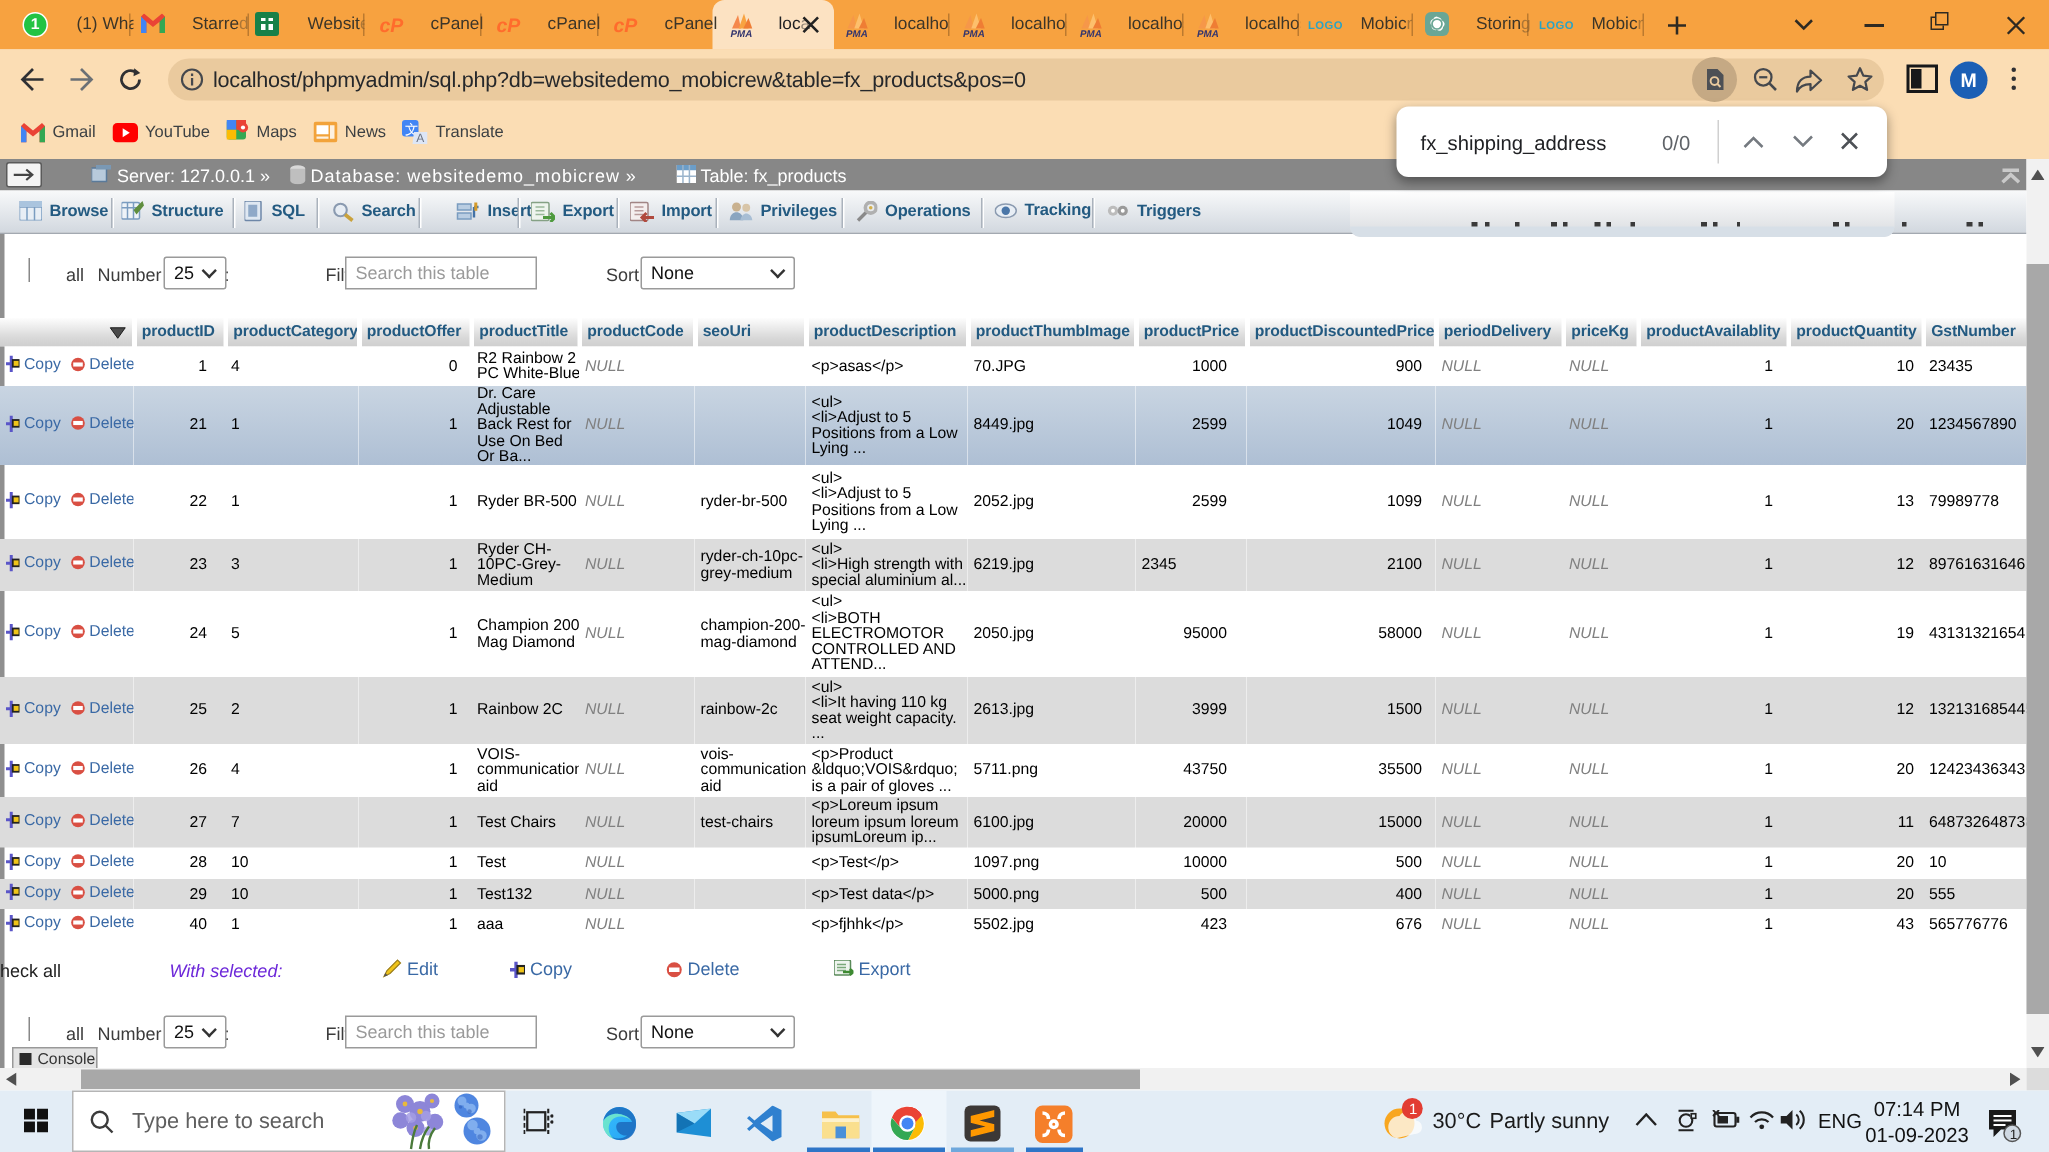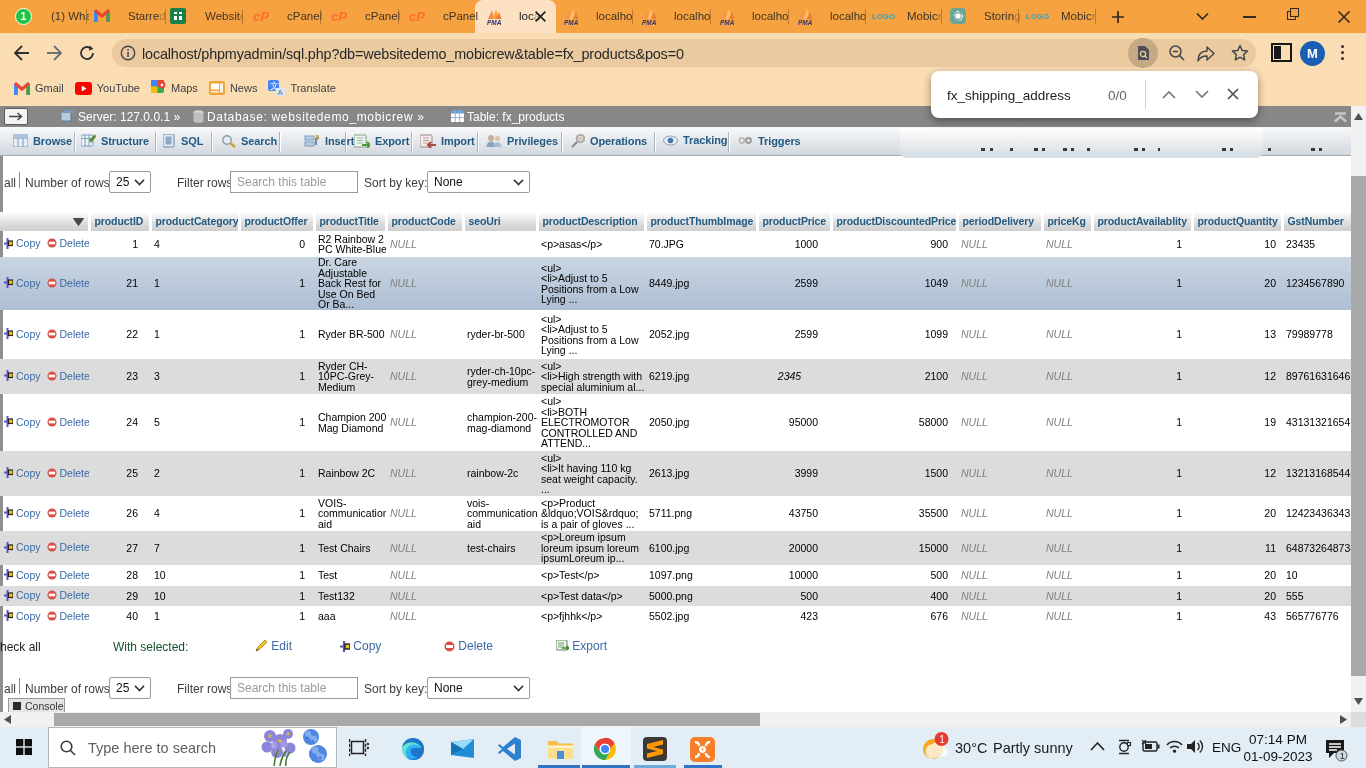--- a/index.html
+++ b/index.html
@@ -11,21 +11,21 @@
 .bm { display:inline-flex; align-items:center; gap:5px; font-size:11px; color:#3c4043; margin-right:11px; }
 .pmatab { display:inline-flex; align-items:center; gap:5px; font-size:11px; font-weight:bold; color:#235a81; letter-spacing:-.1px; }
 table.data { border-collapse:collapse; table-layout:fixed; }
 table.data td { vertical-align:middle; font-size:10.5px; line-height:10.5px; color:#000; padding:0 4px; overflow:hidden; white-space:nowrap; }
 table.data th { font-size:10.5px; line-height:11px; letter-spacing:-.1px; color:#235a81; text-align:left; font-weight:bold;
   background:linear-gradient(#fdfdfd,#d8d8d8 70%,#cfcfcf); padding:0 0 0 4px; border-left:3px solid #fff; overflow:hidden; white-space:nowrap;margin-top:16px;}
 table.data th:first-child { border-left:none; }
 .null { color:#808080; font-style:italic; }
 .lnk { color:#3a69a5; }
 .gr { background:#dcdcdc; }
-.ctl-label { font-size:12px; color:#3c3c3c; }
+.ctl-label { font-size:12px; color:#3c3c3c;margin-left:40px; }
 .selbox { position:absolute; height:22px; background:#fff; border:1px solid #9a9a9a; border-radius:2px; font-size:12px; color:#111; display:flex; align-items:center; padding:0 6px; }
 .chev { width:9px; height:9px; border-right:2px solid #333; border-bottom:2px solid #333; transform:rotate(45deg); margin-top:-4px; }
 .sep2 { position:absolute; top:132px; width:1px; height:20px; background:#aab2bc; box-shadow:1px 0 0 #fff; }
 </style>
 </head>
 <body>
 
 <div class="abs" id="tabbar" style="left:0;top:0;width:1366px;height:33px;background:#f7a240;"></div>
 
 <div class="abs" style="left:475px;top:0;width:81px;height:33px;background:#fce2c2;border-radius:8px 8px 0 0;"></div>
@@ -490,21 +490,21 @@
             <span class="lnk">Delete</span>
           </span></td>
         <td style="text-align:right;padding-right:12px;">23</td>
         <td style="">3</td>
         <td style="text-align:right;padding-right:9px;">1</td>
         <td style="">Ryder CH-<br>10PC-Grey-<br>Medium</td>
         <td style=""><span class="null">NULL</span></td>
         <td style="">ryder-ch-10pc-<br>grey-medium</td>
         <td style="">&lt;ul&gt;<br>&lt;li&gt;High strength with<br>special aluminium al...</td>
         <td style="">6219.jpg</td>
-        <td style="text-align:center;padding-right:13px;font-style:italic;">2345</td>
+        <td style="text-align:left;padding-right:13px;">2345</td>
         <td style="text-align:right;padding-right:9px;">2100</td>
         <td style=""><span class="null">NULL</span></td>
         <td style=""><span class="null">NULL</span></td>
         <td style="text-align:right;padding-right:10px;">1</td>
         <td style="text-align:right;padding-right:6px;">12</td>
         <td style="">897616316461</td>
       </tr>
 <tr style="height:57px;">
         <td style=""><span style="white-space:nowrap;display:inline-flex;align-items:center;">
             <svg width="9" height="11" viewBox="0 0 9 11" style="margin-right:3px;">
@@ -705,21 +705,21 @@
         <td style=""><span class="null">NULL</span></td>
         <td style=""><span class="null">NULL</span></td>
         <td style="text-align:right;padding-right:10px;">1</td>
         <td style="text-align:right;padding-right:6px;">43</td>
         <td style="">565776776</td>
       </tr>
 </tbody>
   </table>
 
 <div class="abs" style="left:0;top:640px;font-size:12px;color:#222;">heck all</div>
-<div class="abs" style="left:113px;top:640px;font-size:12px;color:#14532d;">With selected:</div>
+<div class="abs" style="left:113px;top:640px;font-size:12px;font-style:italic;color:#6d28d9;">With selected:</div>
 <div class="abs" style="left:255px;top:639px;font-size:12px;"><svg width="13" height="13" viewBox="0 0 13 13" style="vertical-align:-2px;">
       <path d="M1 12 L3 8 L10 1 L12 3 L5 10 Z" fill="#f0c419" stroke="#9a7d1a" stroke-width=".8"></path>
       <path d="M1 12 L3.5 11.3 L1.8 9.6 Z" fill="#555"></path>
     </svg> <span class="lnk">Edit</span></div>
 <div class="abs" style="left:340px;top:639px;font-size:12px;"><svg width="10" height="11" viewBox="0 0 10 11" style="vertical-align:-2px;">
       <path d="M4 0 V11 M0 5.5 H8" stroke="#5a55c8" stroke-width="2.2"></path>
       <rect x="5" y="3" width="5" height="5" fill="#f0c419" stroke="#222" stroke-width="1.4"></rect>
     </svg> <span class="lnk">Copy</span></div>
 <div class="abs" style="left:444px;top:639px;font-size:12px;"><svg width="11" height="11" viewBox="0 0 11 11" style="vertical-align:-2px;">
       <circle cx="5.5" cy="5.5" r="5" fill="#d94f43"></circle>

